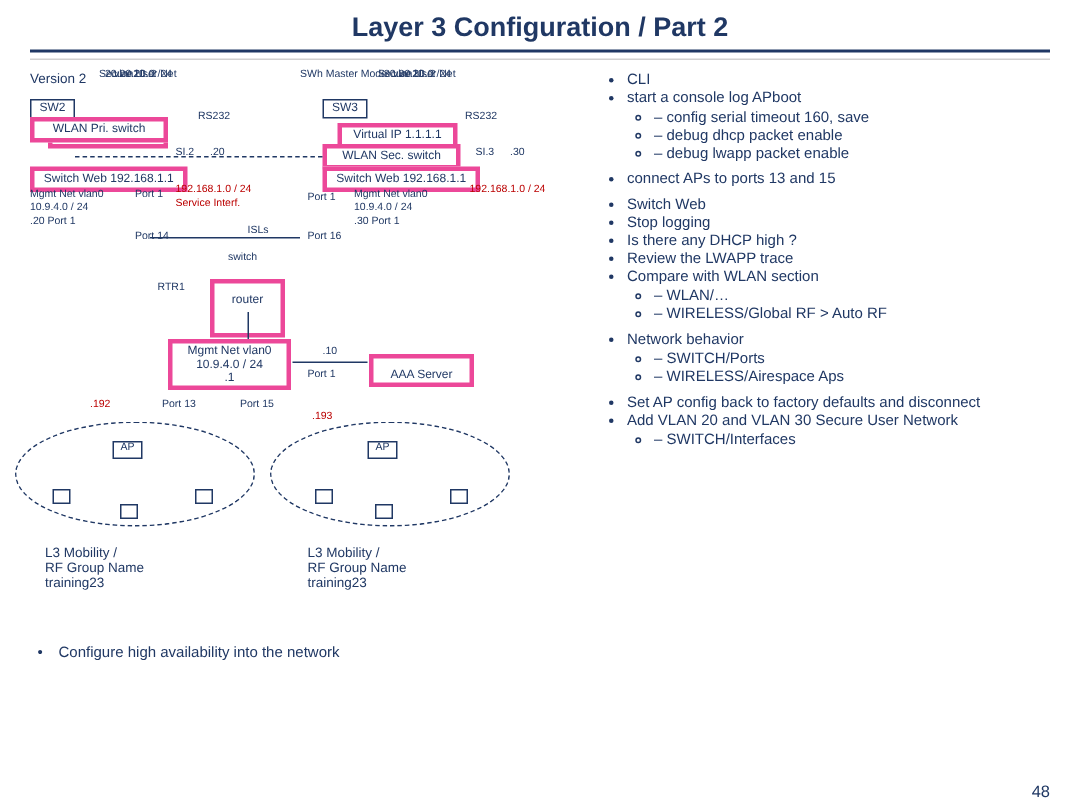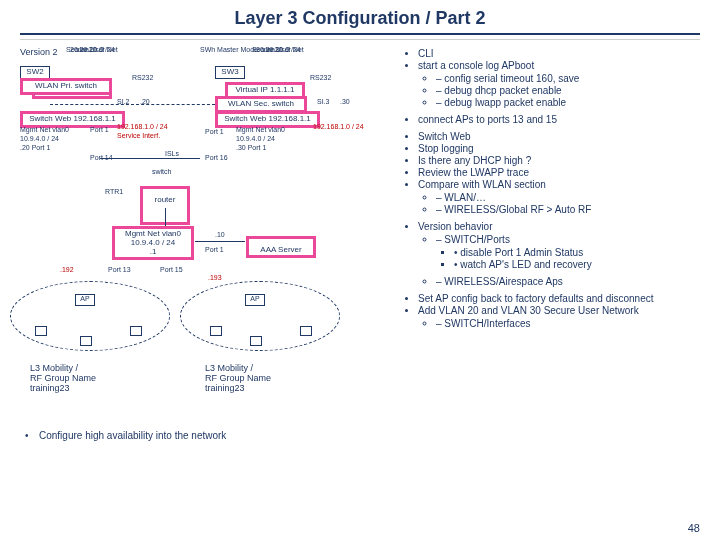--- a/index.html
+++ b/index.html
@@ -139,27 +139,23 @@
       </li>
       <li>Stop logging</li>
       <li>Is there any DHCP high ?</li>
       <li>Review the LWAPP trace</li>
       <li><span>Compare with WLAN section</span>
         <ul>
           <li>– <span>WLAN/…</span></li>
           <li>– <span>WIRELESS/Global RF &gt; Auto RF</span></li>
         </ul>
       </li>
-      <li><span>Version behavior</span>
+      <li><span>Network behavior</span>
         <ul>
           <li>– <span>SWITCH/Ports</span>
-            <ul>
-              <li>• <span>disable Port 1 Admin Status</span></li>
-              <li>• <span>watch AP's LED and recovery</span></li>
-            </ul>
           </li>
           <li>– <span>WIRELESS/Airespace Aps</span></li>
         </ul>
       </li>
       <li>Set AP config back to factory defaults and disconnect</li>
       <li><span>Add VLAN 20 and VLAN 30 Secure User Network</span>
         <ul>
             <li>– <span>SWITCH/Interfaces</span></li>
           </ul>
       </li>

